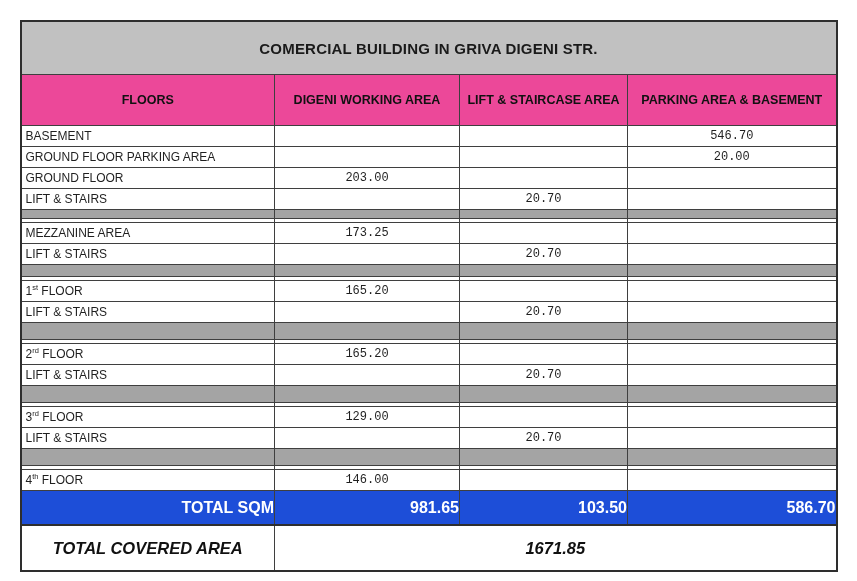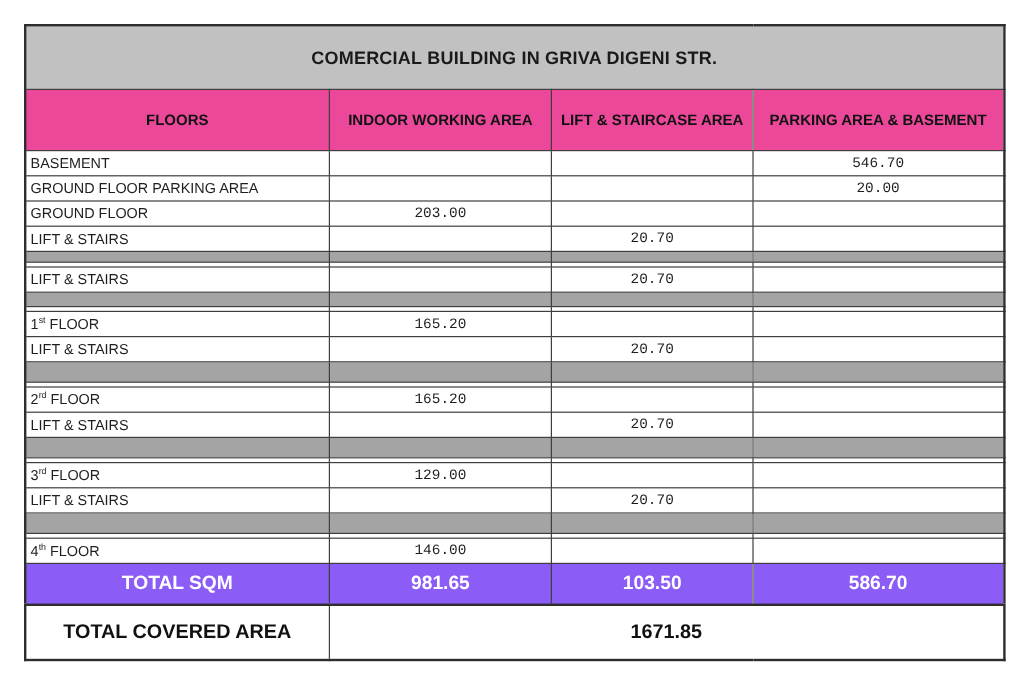--- a/index.html
+++ b/index.html
@@ -50,57 +50,58 @@
   tr.data-row sup { font-size: 0.62em; line-height: 0; }
   
   tr.sep-row td { background: #a4a4a4; }
   tr.sep-thin td  { height: 8px; }
   tr.sep-mid td   { height: 11px; }
   tr.sep-thick td { height: 16px; }
   tr.gap-row td { height: 3px; background: #ffffff; }
   
   tr.totals-row td {
     height: 33px;
-    background: #8b5cf6;
+    background: #1d4ed8;
     color: #ffffff;
     font-weight: bold;
     font-size: 16px;
-    text-align: center;
+    text-align: right;
   }
   
   tr.covered-row td {
     height: 44px;
     background: #ffffff;
     font-weight: bold;
     font-size: 16.5px;
     text-align: center;
     color: #111111;
     border-top-width: 2px;
     border-top-color: #2e2e2e;
+    font-style: italic;
   }
 </style>
 </head>
 <body>
 
 <table class="area-table">
   <colgroup>
     <col style="width:254px">
       <col style="width:185px">
       <col style="width:168px">
       <col style="width:209px">
   </colgroup>
 
   <tbody>
       <tr class="title-row">
     <td colspan="4">COMERCIAL BUILDING IN GRIVA DIGENI STR.</td>
   </tr>
 
   <tr class="header-row">
     <td>FLOORS</td>
-    <td>INDOOR WORKING AREA</td>
+    <td>DIGENI WORKING AREA</td>
     <td>LIFT &amp; STAIRCASE AREA</td>
     <td>PARKING AREA &amp; BASEMENT</td>
   </tr>
 
   <tr class="data-row">
     <td class="label">BASEMENT</td>
     <td class="val"></td>
     <td class="val"></td>
     <td class="val">546.70</td>
   </tr>
@@ -132,20 +133,26 @@
         <td></td>
         <td></td>
   </tr>
   <tr class="gap-row">
     <td></td>
         <td></td>
         <td></td>
         <td></td>
   </tr>
 
+  <tr class="data-row">
+    <td class="label">MEZZANINE AREA</td>
+    <td class="val">173.25</td>
+    <td class="val"></td>
+    <td class="val"></td>
+  </tr>
 
   <tr class="data-row">
     <td class="label">LIFT &amp; STAIRS</td>
     <td class="val"></td>
     <td class="val">20.70</td>
     <td class="val"></td>
   </tr>
 
   <tr class="sep-row sep-mid">
     <td></td>

